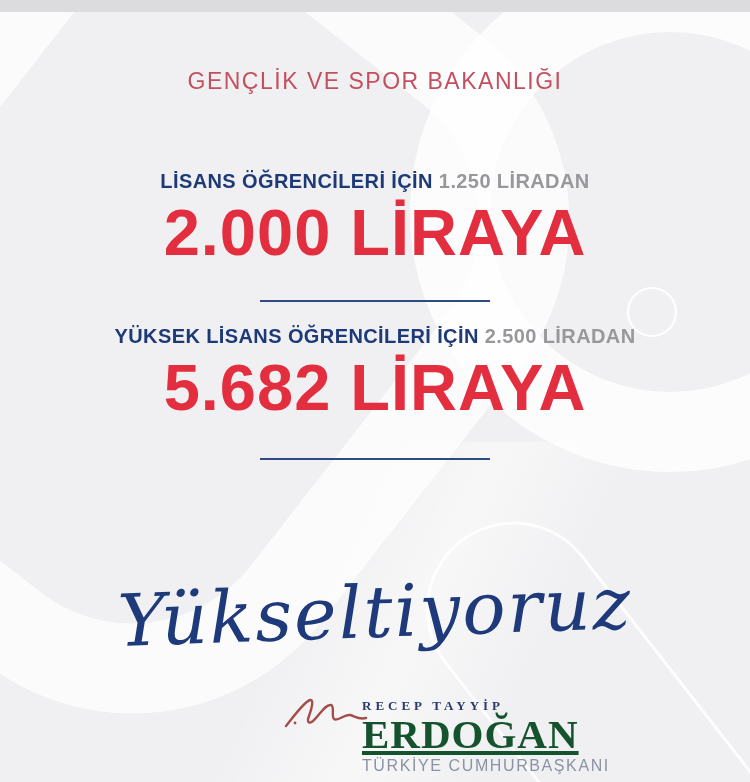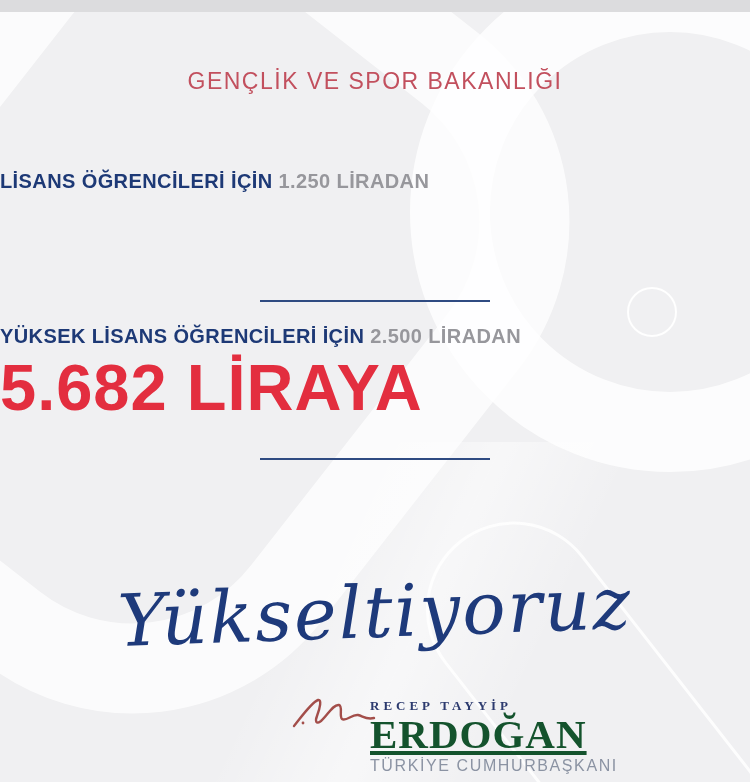--- a/index.html
+++ b/index.html
@@ -59,21 +59,21 @@
     height:41px;line-height:41px;
     padding:0 42px;
     background:#162f6d;
     border-radius:22px;
     color:#ffffff;
     font-size:26px;font-weight:800;
     letter-spacing:1px;
     white-space:nowrap;
   }
   
-  .section{position:absolute;left:0;width:750px;text-align:left;}
+  .section{position:absolute;left:0;width:750px;text-align:center;}
   .section-label{
     font-size:20px;font-weight:800;
     letter-spacing:.4px;
     color:#1d3976;
     white-space:nowrap;
   }
   .section-label .from-amount{color:#97979c;}
   .big-amount{
     margin-top:2px;
     font-size:65px;font-weight:800;
@@ -96,21 +96,21 @@
     position:absolute;left:0;top:558px;width:750px;
     text-align:center;
     font-family:"DejaVu Serif","Liberation Serif",cursive,serif;
     font-style:italic;
     font-size:72px;font-weight:500;
     color:#1e3a7b;
     transform:rotate(-2deg);
     letter-spacing:2px;
   }
   
-  .signature-block{position:absolute;left:16px;top:676px;width:640px;height:80px;}
+  .signature-block{position:absolute;left:8px;top:676px;width:640px;height:80px;}
   .signature-scribble{position:absolute;left:276px;top:4px;}
   .sig-text{position:absolute;left:354px;top:10px;width:150px;}
   .sig-first{
     font-family:"Liberation Serif","DejaVu Serif",serif;
     font-size:13px;font-weight:700;
     letter-spacing:4px;
     color:#2c3a6e;
     white-space:nowrap;
   }
   .sig-last{
@@ -139,20 +139,21 @@
   <div class="deco deco-swoosh-tl"></div>
   <div class="deco deco-ring-tr"></div>
   <div class="deco deco-circle-small"></div>
   <div class="deco deco-stadium-br"></div>
   <div class="deco deco-sheen"></div>
 
   <div class="ministry-title">GENÇLİK VE SPOR BAKANLIĞI</div>
 
   <div class="section sec-1">
     <div class="section-label"><span>LİSANS ÖĞRENCİLERİ İÇİN </span><span class="from-amount">1.250 LİRADAN</span></div>
+    <div class="big-amount">2.000 LİRAYA</div>
   </div>
 
   <div class="divider div-1"></div>
 
   <div class="section sec-2">
     <div class="section-label"><span>YÜKSEK LİSANS ÖĞRENCİLERİ İÇİN </span><span class="from-amount">2.500 LİRADAN</span></div>
     <div class="big-amount">5.682 LİRAYA</div>
   </div>
 
   <div class="divider div-2"></div>

